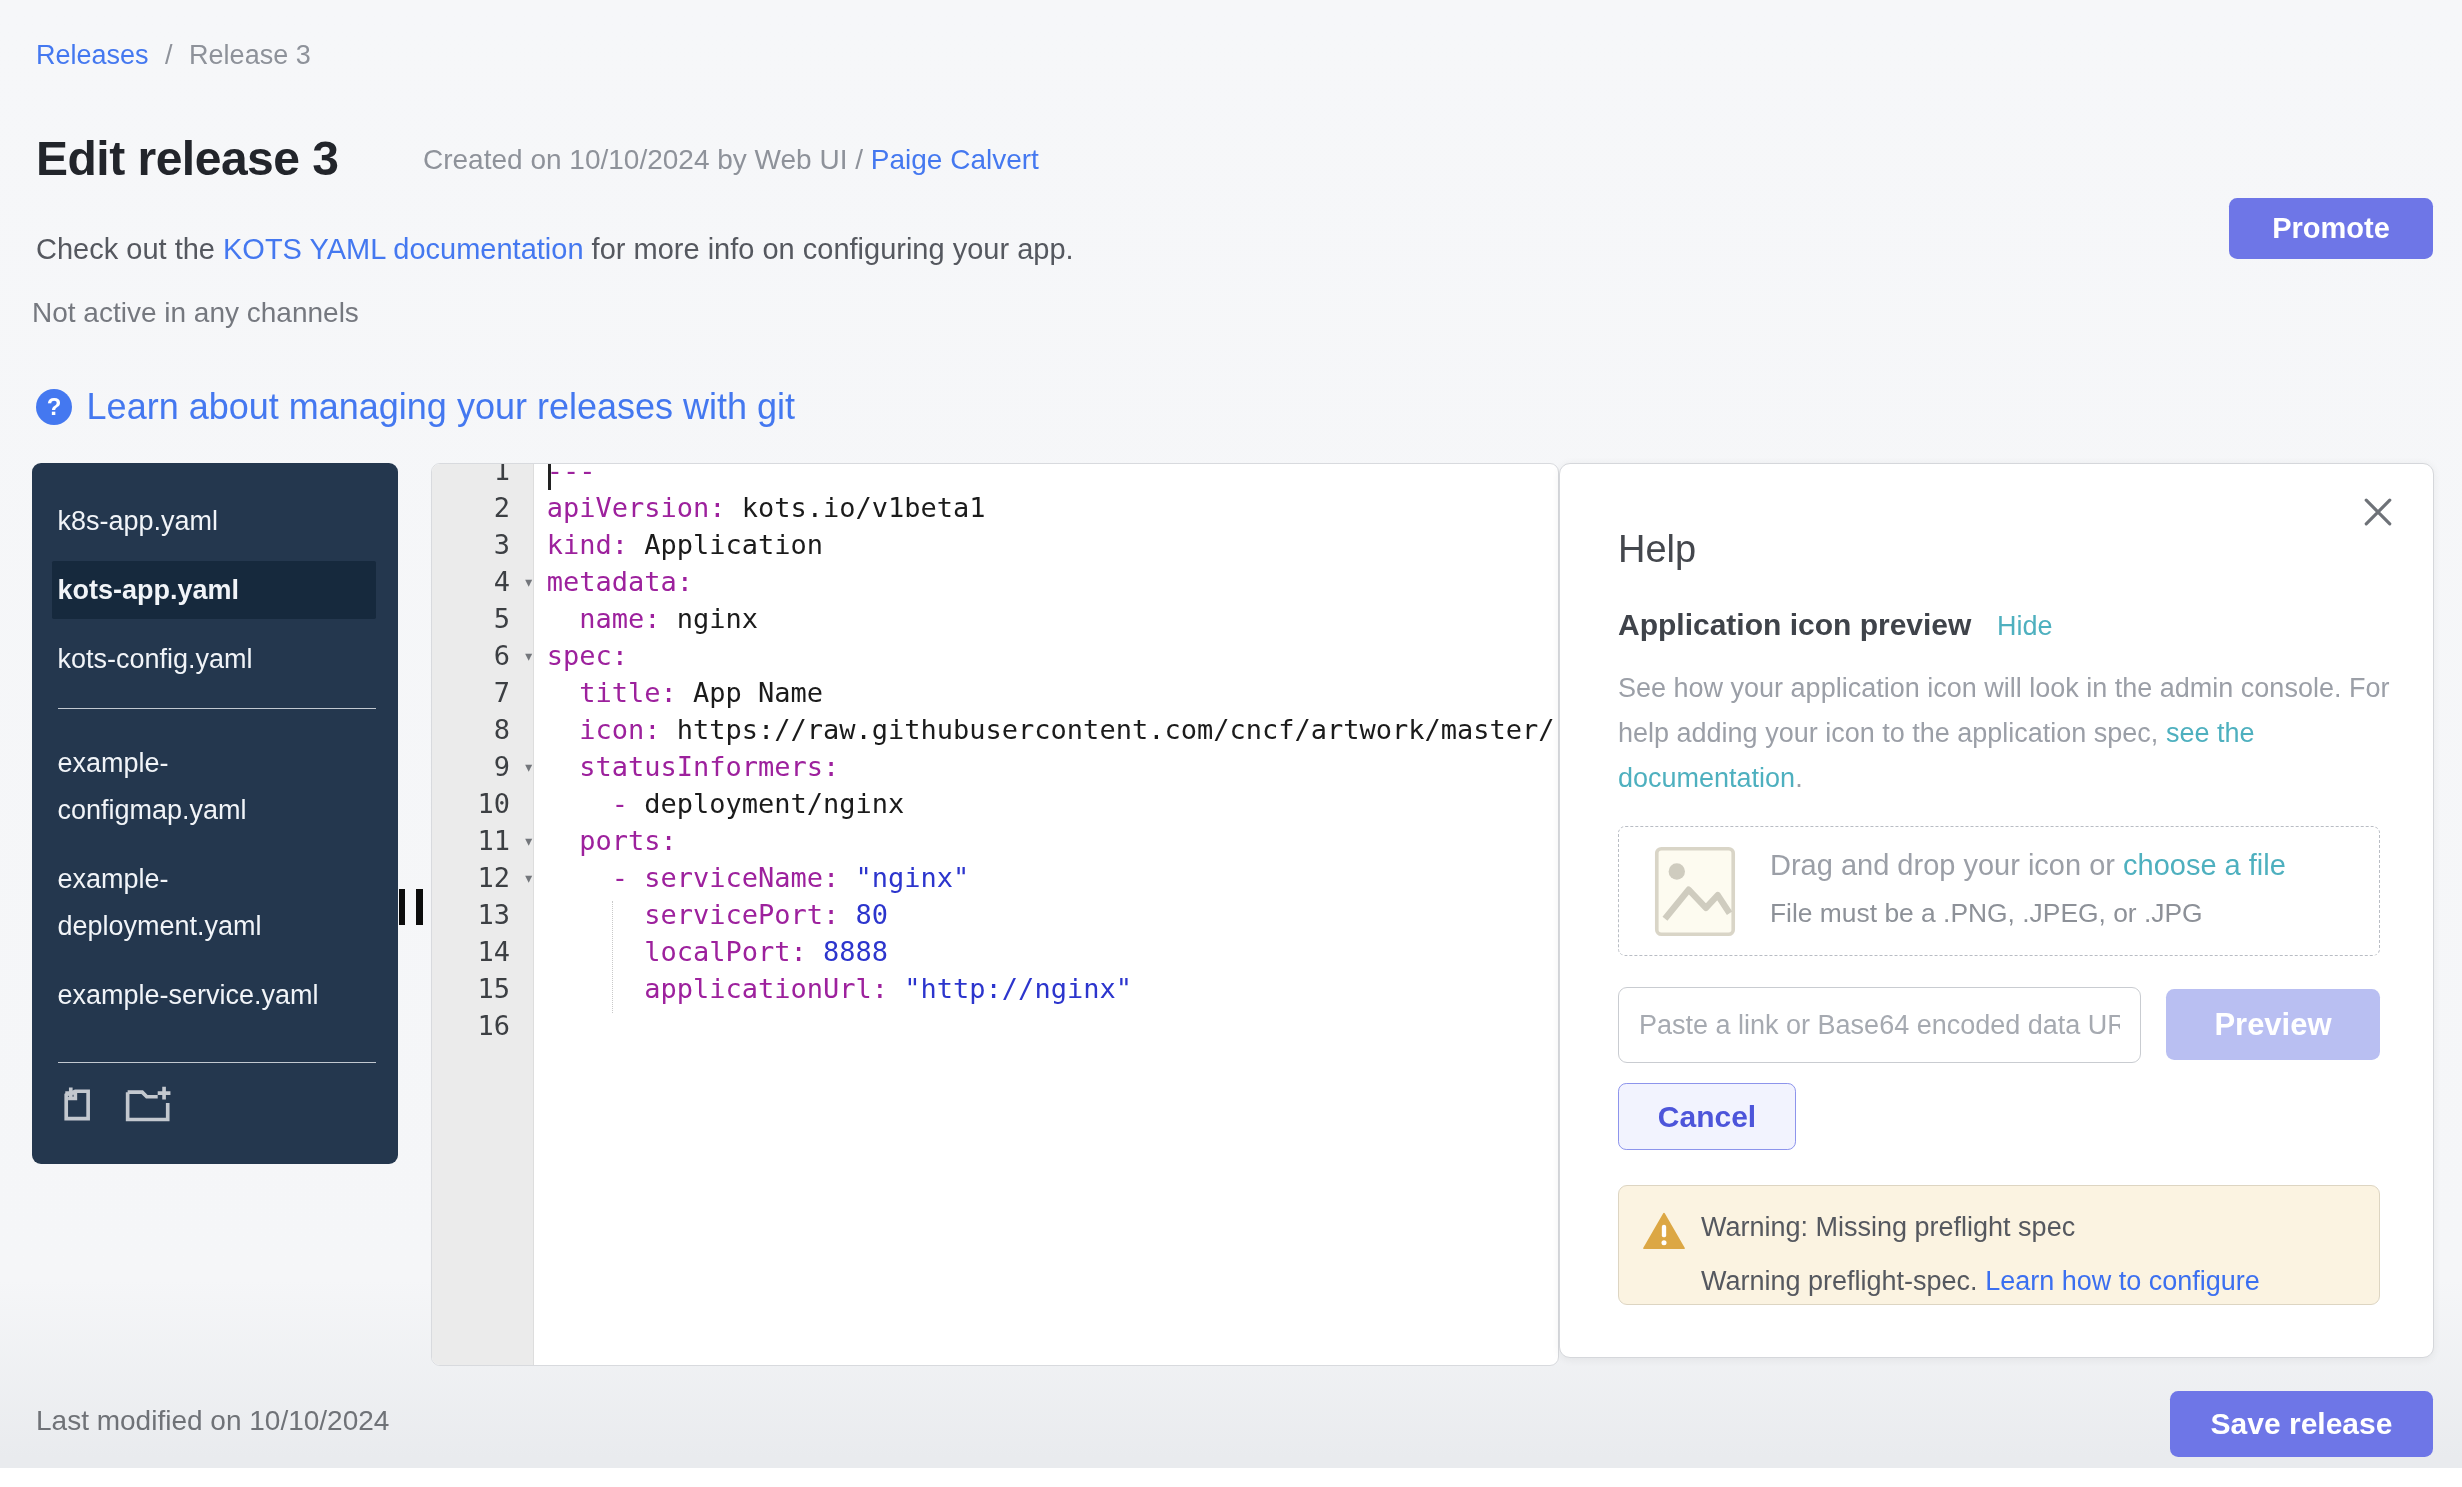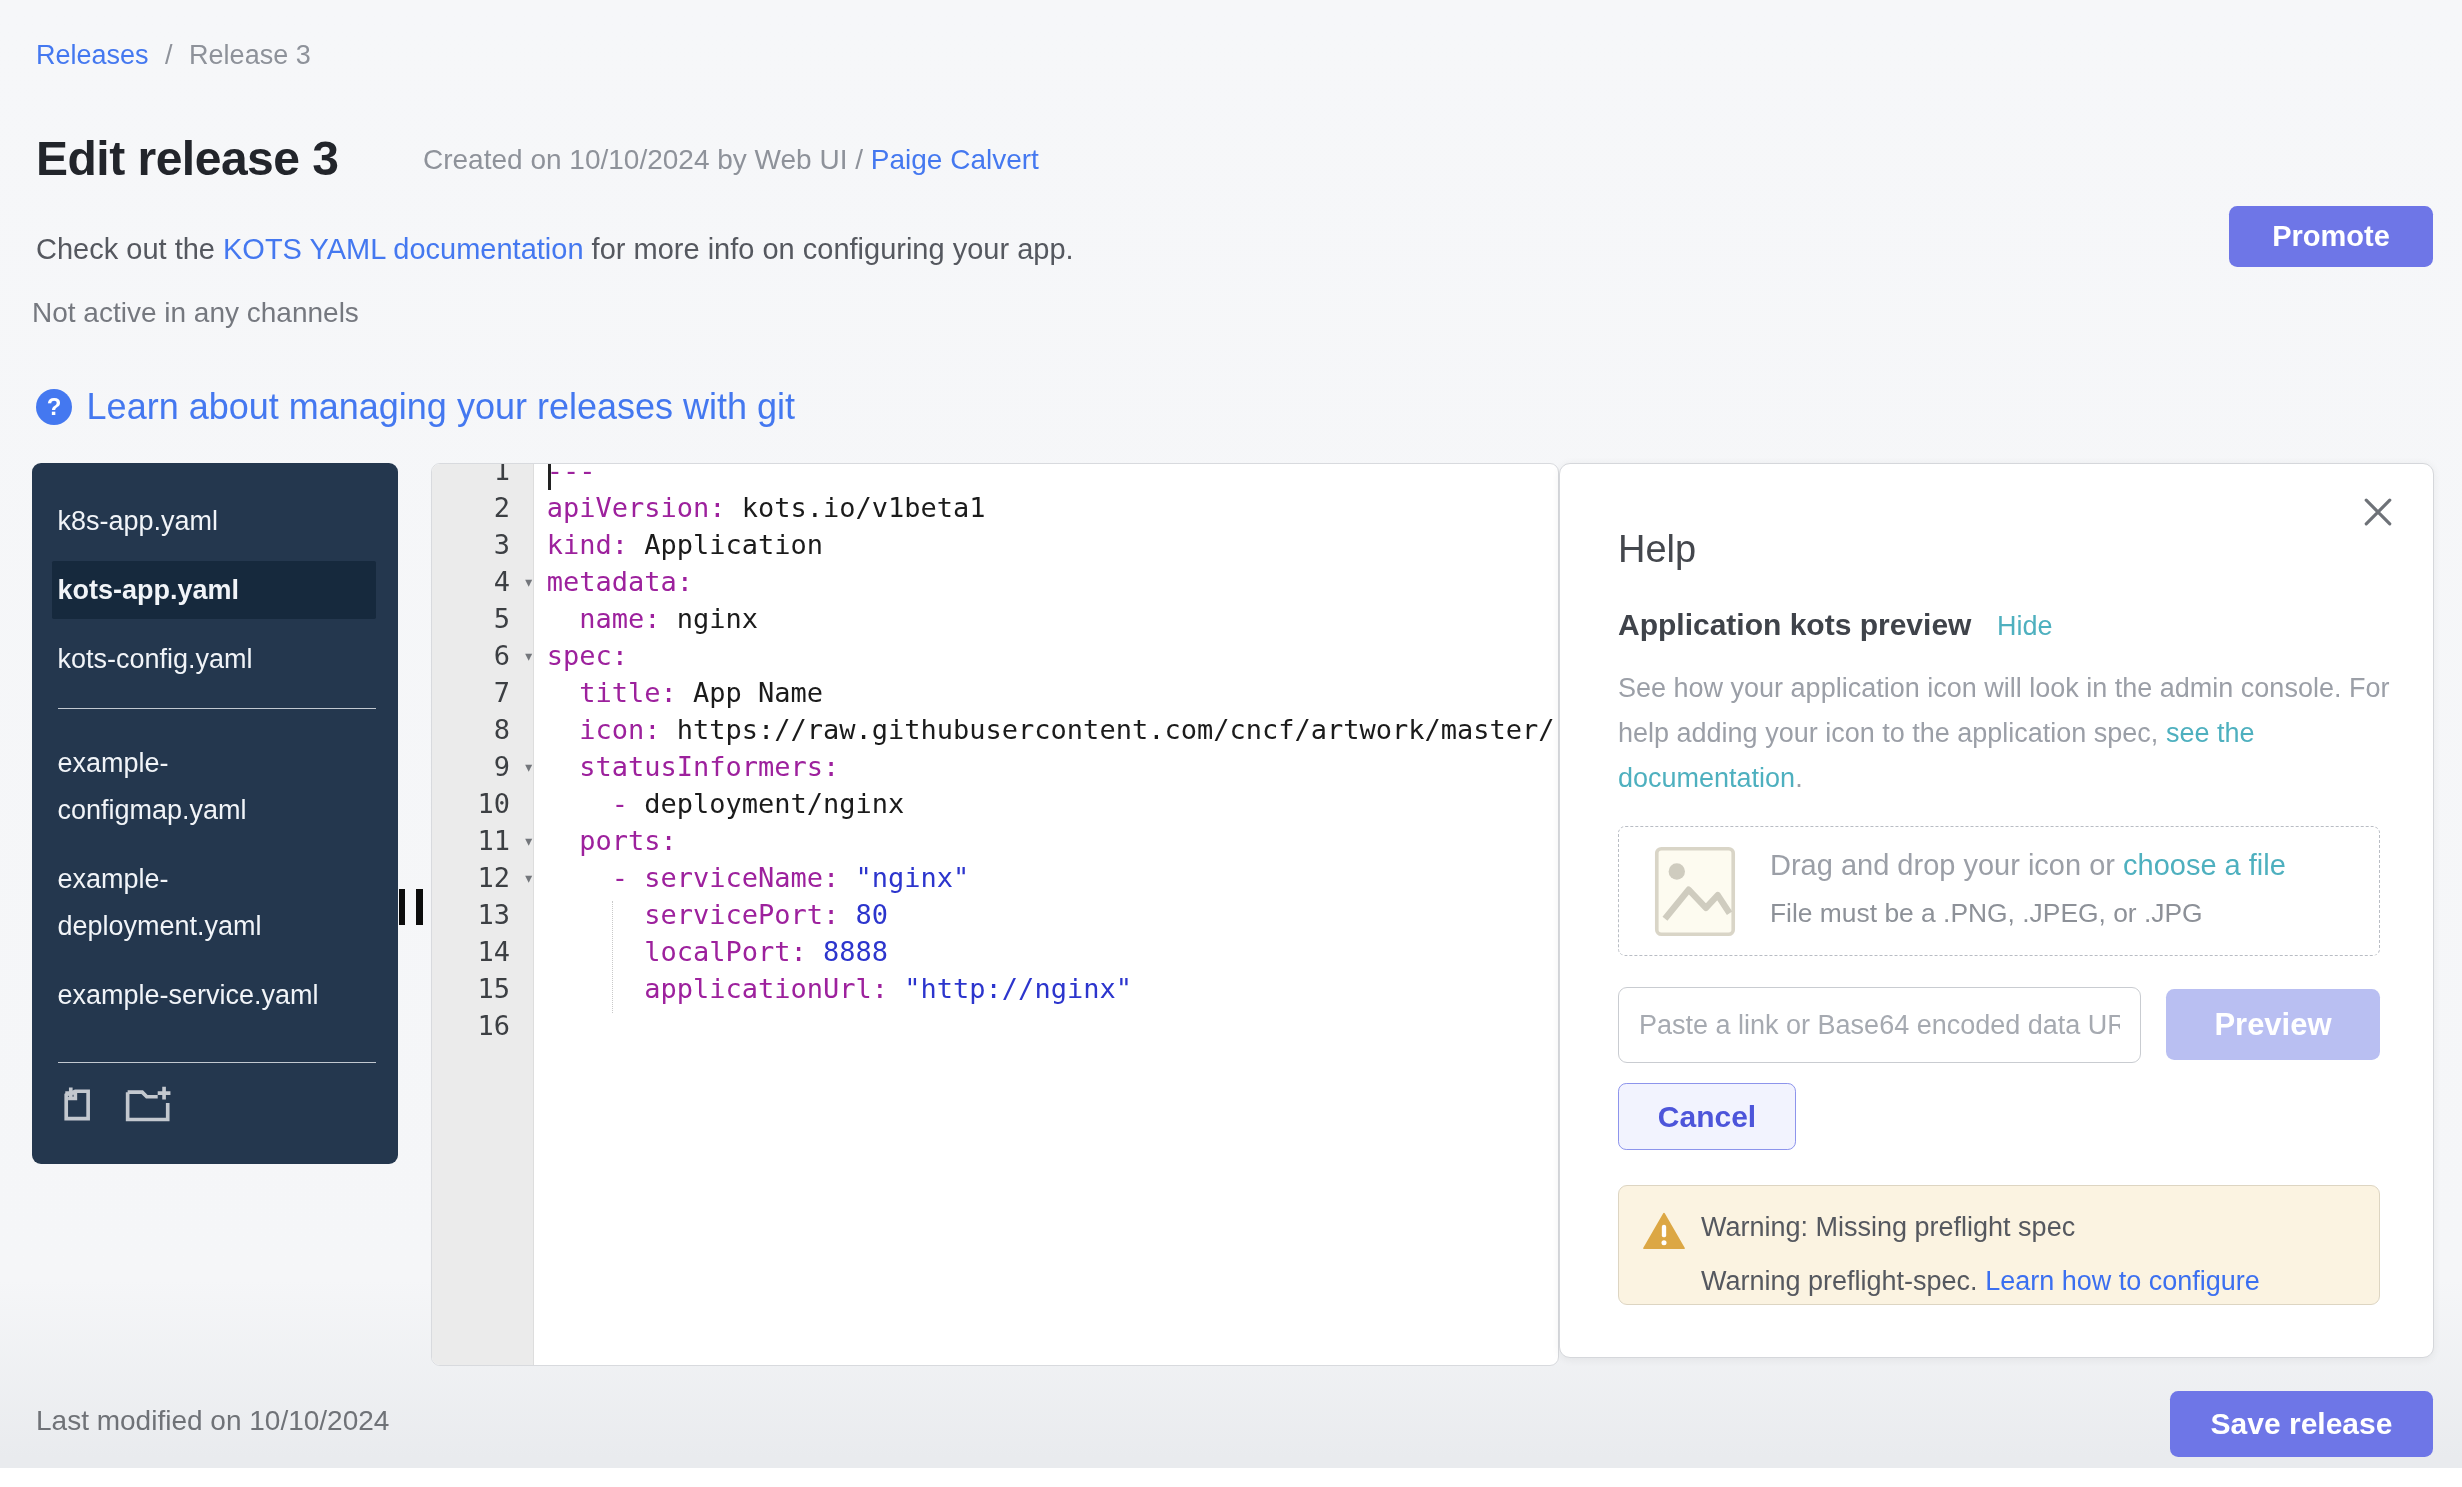--- a/index.html
+++ b/index.html
@@ -21,21 +21,21 @@
   .created { left:423px; top:144px; font-size:28px; color:#8e929a; }
   .created .lnk { color:#4478f0; cursor:pointer; }
   .doc-line { left:36px; top:233px; font-size:29px; color:#55585f; }
   .doc-line .lnk { color:#4478f0; cursor:pointer; }
   .channel-status { left:32px; top:297px; font-size:28px; color:#75787f; }
   .git-row { left:36px; top:386px; display:flex; align-items:center; gap:14.6px; }
   .q-icon { width:36px; height:36px; border-radius:50%; background:#4478f0; color:#fff;
             font-size:24px; font-weight:bold; display:flex; align-items:center; justify-content:center; }
   .git-link { font-size:36px; color:#4478f0; cursor:pointer; }
   .btn { display:flex; align-items:center; justify-content:center; border-radius:8.2px; cursor:pointer; }
-  .btn-promote { left:2229px; top:206px; width:204px; height:61px; background:#6e76e7; color:#fff; font-size:29px; font-weight:bold; }
+  .btn-promote { left:2229px; top:198px; width:204px; height:61px; background:#6e76e7; color:#fff; font-size:29px; font-weight:bold; }
   .btn-save { left:2170px; top:1391px; width:263px; height:66px; background:#6e76e7; color:#fff; font-size:30px; font-weight:bold; }
   .last-modified { left:36px; top:1405px; font-size:28px; color:#6f7277; }
   .footer-strip { left:0; top:1468px; width:2462px; height:20px; background:#ffffff; }
 
   
   .sidebar { left:32px; top:463px; width:366px; height:701px; background:#24374e; border-radius:9px; }
   .tree { position:absolute; left:25.5px; right:22px; top:29px; }
   .file-item { font-size:27px; line-height:47px; color:#f1f4f8; max-width:287px;
                padding:5.5px 11px 5.5px 5.5px; margin:0 0 11px -5.5px; border-radius:1.8px;
                overflow-wrap:break-word; cursor:pointer; }
@@ -213,21 +213,21 @@
 
   <div class="abs help-panel">
     <div class="help-close">
       <svg viewBox="0 0 42 42" fill="none" stroke="#6e7278" stroke-width="3.5" stroke-linecap="round">
         <path d="M8 8 L34 34 M34 8 L8 34"></path>
       </svg>
     </div>
     <div class="help-title">Help</div>
 
     <div class="help-section-row">
-      <span class="help-section-title">Application kots preview</span>
+      <span class="help-section-title">Application icon preview</span>
       <span class="hide-link">Hide</span>
     </div>
 
     <div class="help-desc">
       <span>See how your application icon will look in the admin console. For help adding your icon to the application spec, </span><span class="teal-link">see the documentation</span><span>.</span>
     </div>
 
     <div class="drop-zone">
       <div class="drop-thumb">
         <svg width="82" height="91" viewBox="0 0 90 100">

